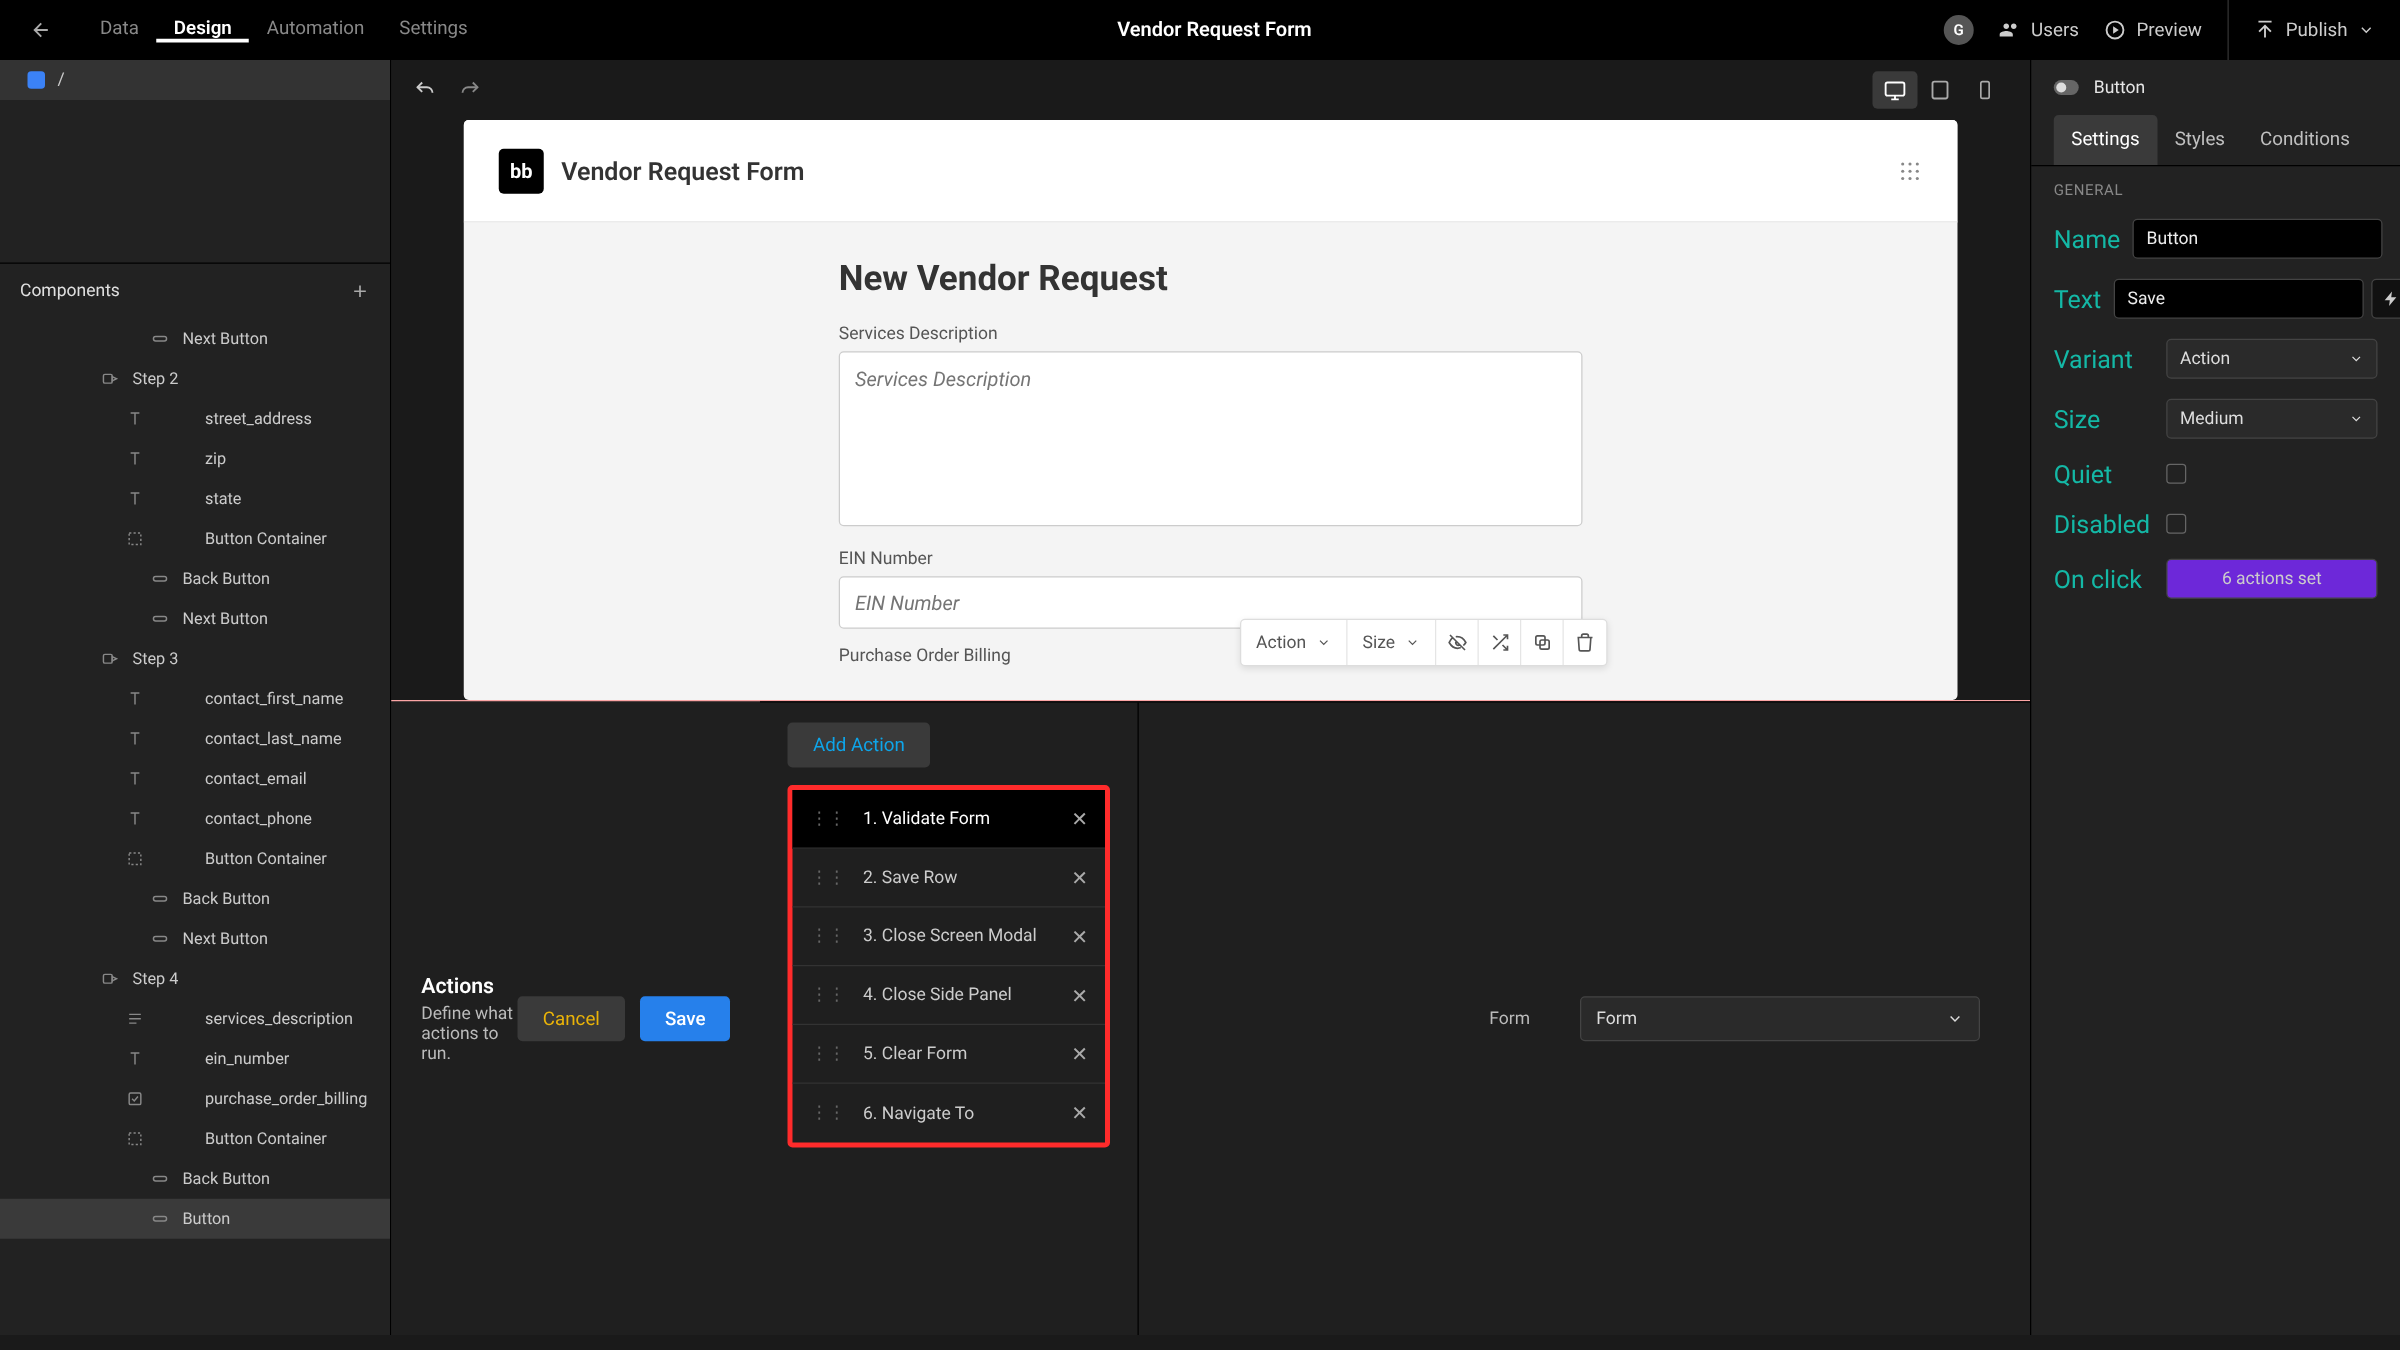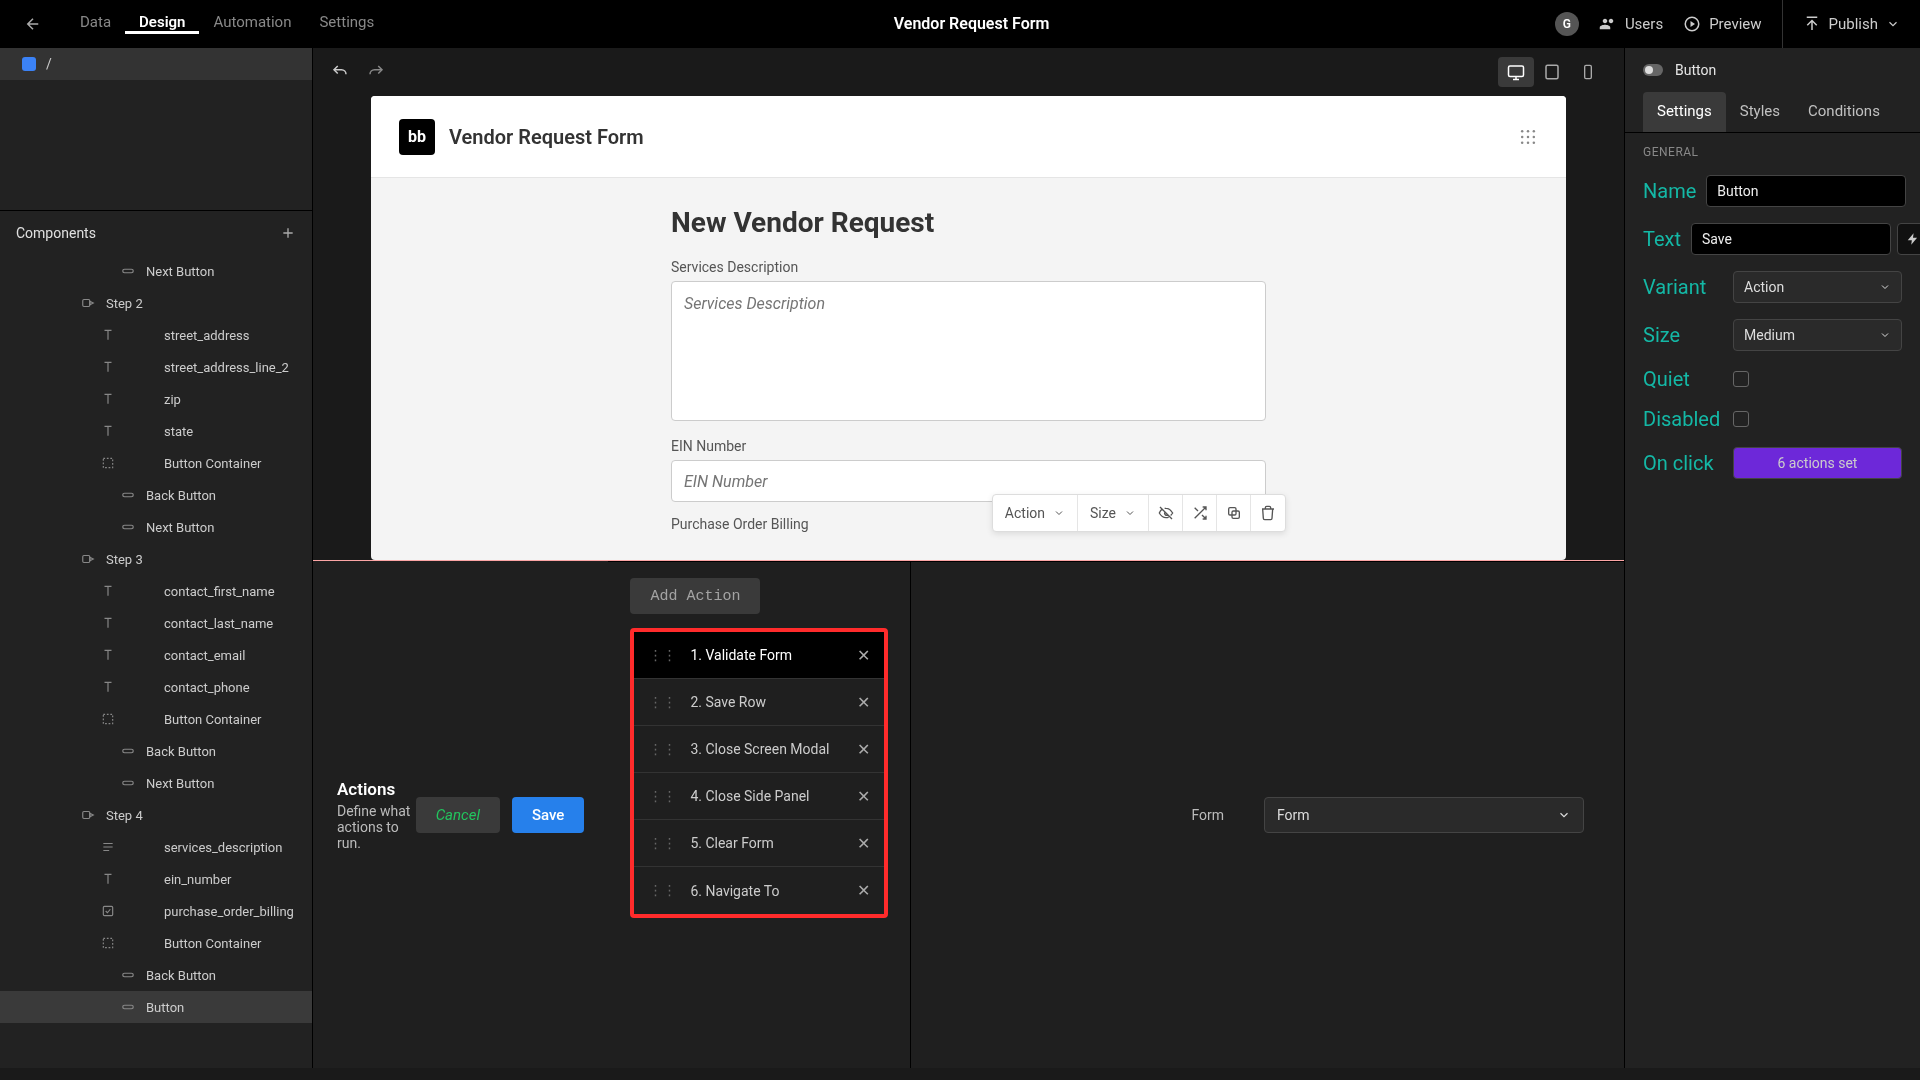--- a/index.html
+++ b/index.html
@@ -68,25 +68,25 @@
 .sel-icon-btn{ width:34px; height:100%; display:flex; align-items:center; justify-content:center; color:#555; border-right:1px solid #e5e5e5;}
 .sel-icon-btn:last-child{border-right:none;}
 
 
 .actions-panel{ background:#1f1f1f; border-top:1px solid #fca5a5; flex:1; display:flex; flex-direction:row;}
 .actions-header{ display:flex; align-items:center; justify-content:space-between; padding:16px 24px;}
 .actions-header .titles .h{ font-size:17px; font-weight:600; color:#fff;}
 .actions-header .titles .s{ font-size:14px; color:#bbb; margin-top:4px;}
 .actions-header .btns{ display:flex; gap:12px;}
 .btn{ height:36px; padding:0 20px; border:none; border-radius:4px; font-size:15px; cursor:pointer; display:flex; align-items:center;}
-.btn-cancel{ background:#3a3a3a; color:#22c55e;font-style:italic;}
+.btn-cancel{ background:#3a3a3a; color:#eab308;}
 .btn-save{ background:#2680eb; color:#fff; font-weight:500;}
 .actions-body{ display:flex; border-top:1px solid #000; flex:1;}
 .actions-left{ width:303px; border-right:1px solid #000; padding:16px 22px; display:flex; flex-direction:column; gap:14px;}
-.btn-add-action{ align-self:flex-start; background:#3a3a3a; color:#a3a3a3;font-family:Liberation Mono, monospace;}
+.btn-add-action{ align-self:flex-start; background:#3a3a3a; color:#0ea5e9;}
 .action-list{ border:4px solid #ff2b2b; border-radius:4px; padding:0; }
 .action-row{ display:flex; align-items:center; justify-content:flex-start; padding:0 14px; height:47px; border-bottom:1px solid #333; font-size:14px; color:#ccc; cursor:pointer; gap:14px;}
 .action-row:last-child{ border-bottom:none;}
 .action-row.active{ background:#000; color:#fff;}
 .drag-dots{ color:#666; font-size:14px; line-height:0.6;}
 .action-label{ flex:1;}
 .action-close{ color:#aaa; font-size:16px; cursor:pointer;}
 .actions-right{ flex:1; padding:28px 40px; display:flex;}
 .form-row{ display:flex; align-items:center; gap:40px; margin-left:240px;}
 .form-row label{ color:#bbb; font-size:14px;}
@@ -196,28 +196,20 @@
             </svg>
           </span>
           <span class="tree-label">street_address</span>
         </div>
         <div class="tree-row tree-indent-2">
           <span class="tree-icon">
             <svg width="14" height="14" viewBox="0 0 24 24" fill="none" stroke="currentColor" stroke-width="2">
               <path d="M6 4h12M12 4v16"></path>
             </svg>
           </span>
-          <span class="tree-label">street_address_line_2</span>
-        </div>
-        <div class="tree-row tree-indent-2">
-          <span class="tree-icon">
-            <svg width="14" height="14" viewBox="0 0 24 24" fill="none" stroke="currentColor" stroke-width="2">
-              <path d="M6 4h12M12 4v16"></path>
-            </svg>
-          </span>
           <span class="tree-label">zip</span>
         </div>
         <div class="tree-row tree-indent-2">
           <span class="tree-icon">
             <svg width="14" height="14" viewBox="0 0 24 24" fill="none" stroke="currentColor" stroke-width="2">
               <path d="M6 4h12M12 4v16"></path>
             </svg>
           </span>
           <span class="tree-label">state</span>
         </div>

